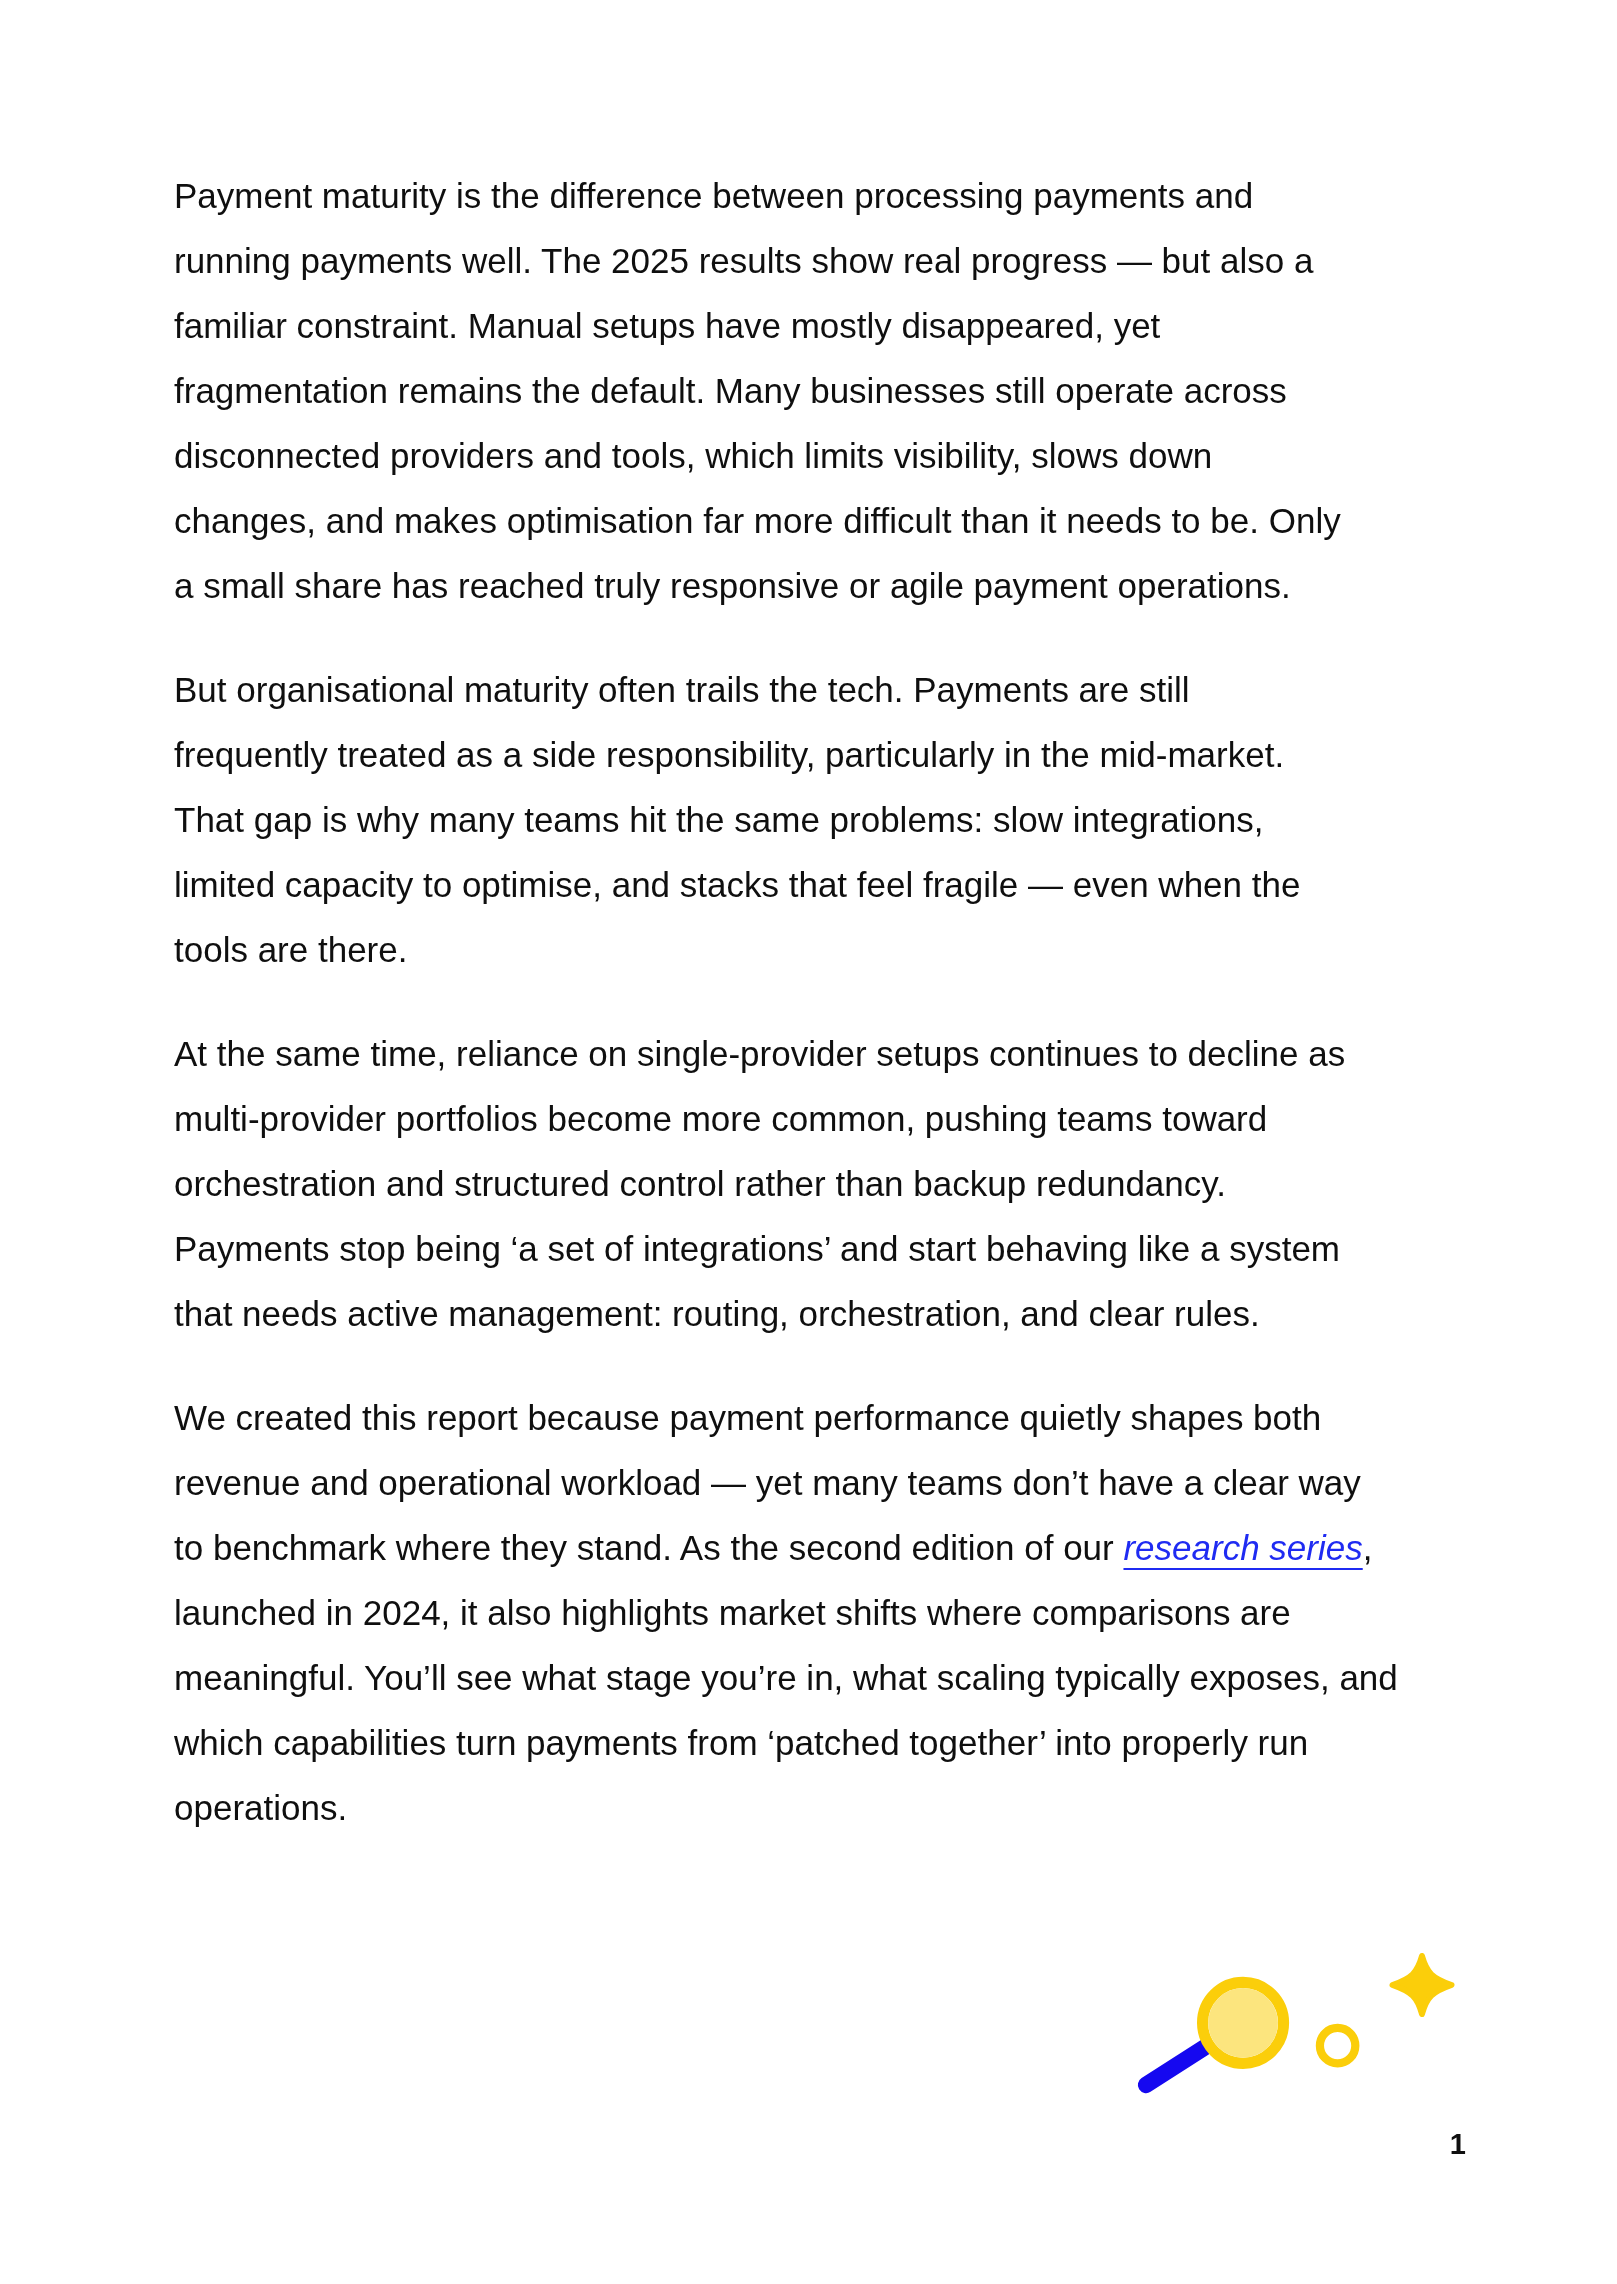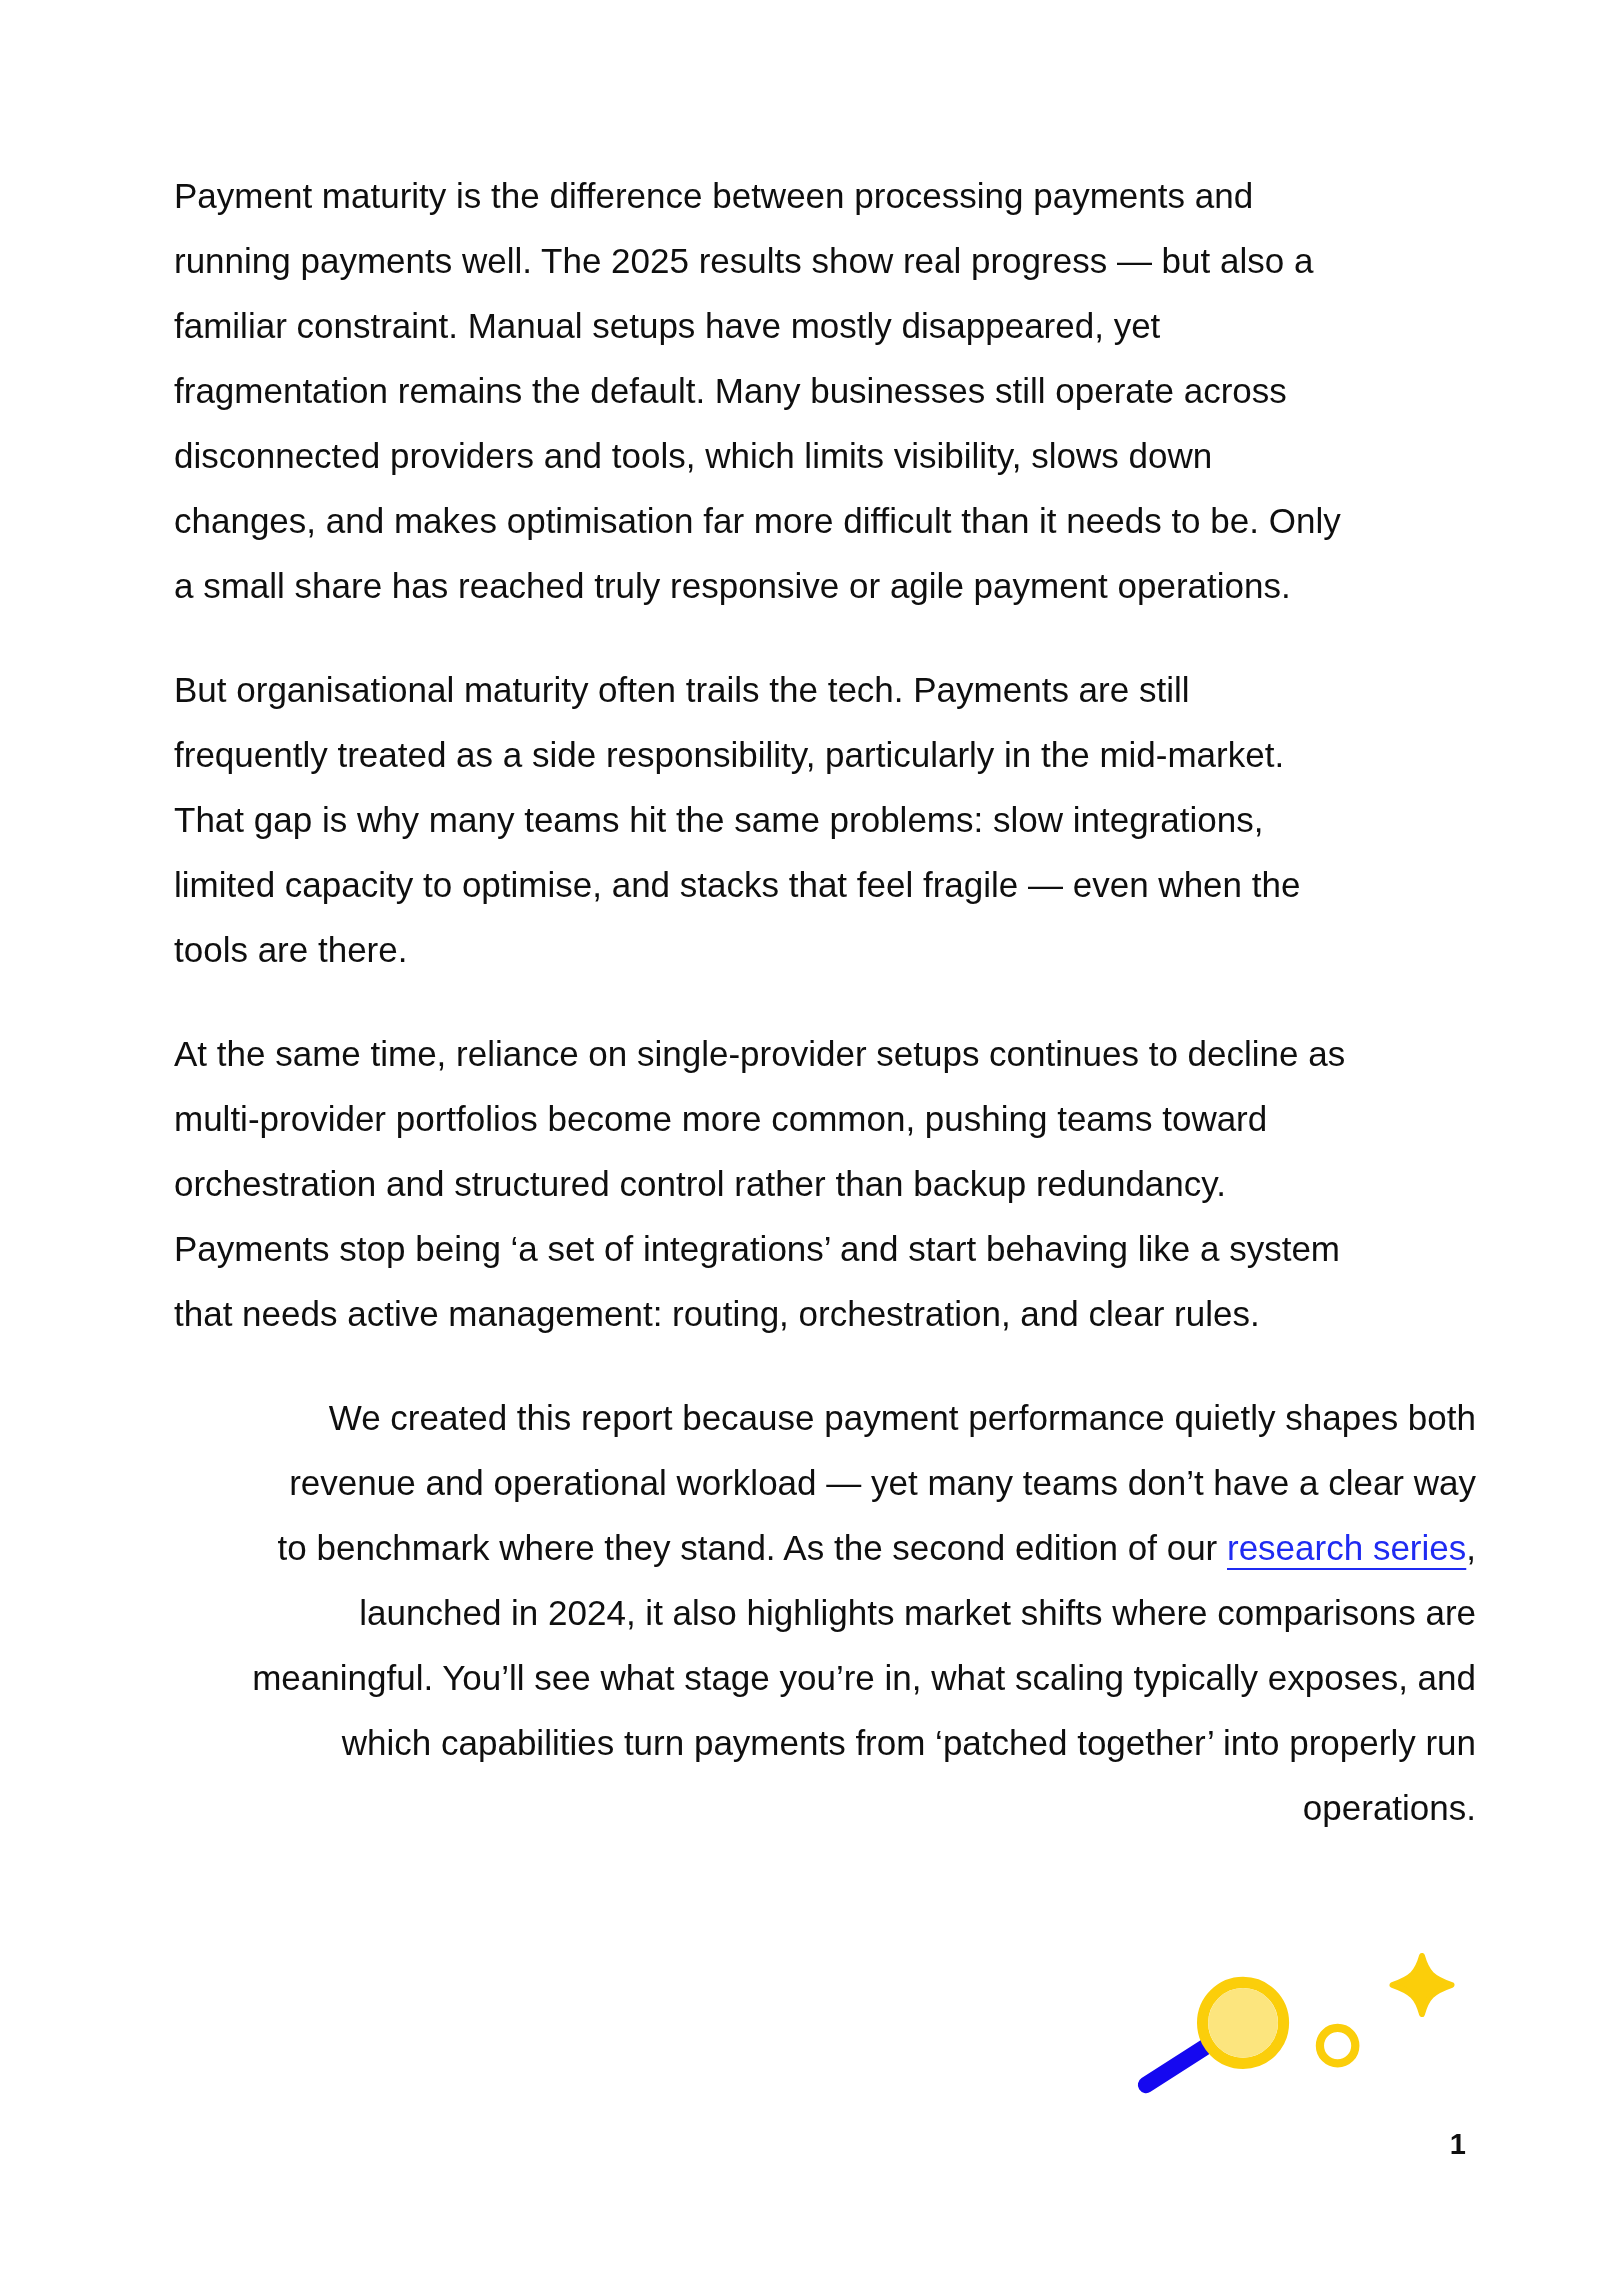--- a/index.html
+++ b/index.html
@@ -14,27 +14,28 @@
   .page { position: absolute; inset: 0; background: #ffffff; }
   .content { position: absolute; left: 166px; top: 163px; width: 1310px; }
   h1.title {
     font-size: 57px; line-height: 69px; font-weight: bold;
     letter-spacing: -0.5px; margin: 0 0 56px 0; color: var(--text, #0F0F0F);
   }
   p.body {
     font-size: 35px; line-height: 65px; font-weight: normal;
     margin: 0 0 39px 8px; white-space: pre-line; color: var(--text, #0F0F0F);
   }
-  p.body:last-child { margin-bottom: 0; text-align: right; }
+  p.body:last-child { margin-bottom: 0; }
   a.inline-link {
     color: var(--link-blue, #1F2BF2);
     text-decoration: underline;
     text-decoration-thickness: 2.4px;
     text-underline-offset: 7.8px;
     cursor: pointer;
+    font-style: italic;
   }
   .decor-svg { position: absolute; left: 1116px; top: 1935px; width: 354px; height: 165px; }
   .page-number {
     position: absolute; top: 2130px; right: 151px;
     font-size: 29px; line-height: 29px; font-weight: bold;
     color: var(--text, #0F0F0F);
   }
 </style>
 </head>
 <body>

